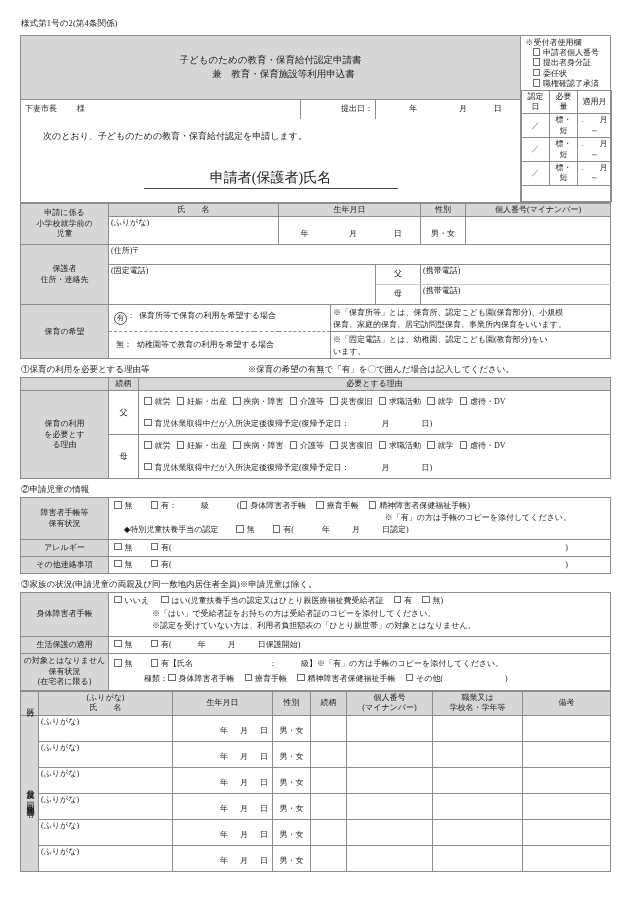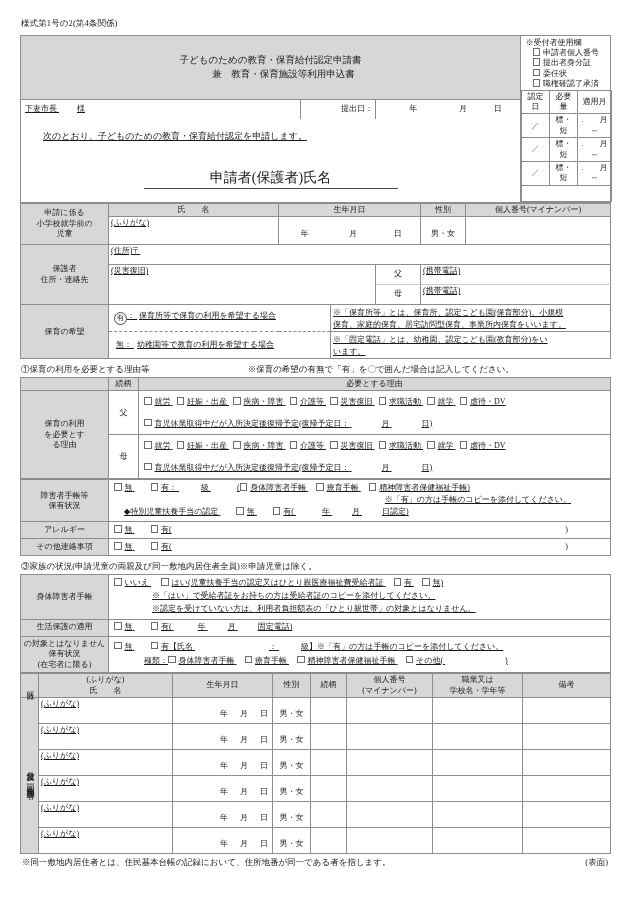--- a/index.html
+++ b/index.html
@@ -37,21 +37,21 @@
   td, th {
     border: 0.8px solid #8d8d8d;
     padding: 1px 2px;
     vertical-align: middle;
     font-weight: normal;
     font-size: 8px;
     line-height: 1.3;
   }
   .sh { background: #d7d7d7; }
   .c { text-align: center; }
-  .l { text-align: left; text-decoration: underline; }
+  .l { text-align: left; }
   .r { text-align: right; }
   .nbt { border-top: none; }
   .nbb { border-bottom: none; }
   .nbl { border-left: none; }
   .nbr { border-right: none; }
   .dashb { border-bottom: 0.8px dashed #8d8d8d; }
   .pad4 { padding-left: 4px; }
 
   
   .hdr-title {
@@ -251,21 +251,21 @@
       <td rowspan="3" class="sh c">
         <div>保護者</div>
         <div>住所・連絡先</div>
       </td>
       <td colspan="7" class="l" style="vertical-align:top">
         <span>(住所)〒</span>
       </td>
     </tr>
     <tr style="height:20px">
       <td colspan="4" rowspan="2" class="l" style="vertical-align:top">
-        <span>(災害復旧)</span>
+        <span>(固定電話)</span>
       </td>
       <td class="c" style="border-bottom:0.8px solid #c9c9c9">父</td>
       <td colspan="2" class="l" style="vertical-align:top;border-bottom:0.8px solid #c9c9c9">
         <span>(携帯電話)</span>
       </td>
     </tr>
     <tr style="height:20px">
       <td class="c">母</td>
       <td colspan="2" class="l" style="vertical-align:top">
         <span>(携帯電話)</span>
@@ -353,20 +353,21 @@
     <tr style="height:22px">
       <td class="l nbt rowline" style="padding-left:5px">
         <span class="cb"></span><span>育児休業取得中だが入所決定後復帰予定(復帰予定日：</span>
         <span style="margin-left:30px">月</span>
         <span style="margin-left:30px">日)</span>
       </td>
     </tr>
   </tbody>
     </table>
 
+  <div class="sect-plain">②申請児童の情報</div>
   <table>
     <colgroup>
         <col style="width:88px">
         <col style="width:502px">
       </colgroup>
     <tbody>
         <tr>
       <td class="sh c">
         <div>障害者手帳等</div>
         <div>保有状況</div>
@@ -430,21 +431,21 @@
         <div class="ind">※認定を受けていない方は、利用者負担額表の「ひとり親世帯」の対象とはなりません。</div>
       </td>
     </tr>
     <tr style="height:17px">
       <td class="sh c">生活保護の適用</td>
       <td class="l" style="padding-left:5px">
         <span><span class="cb"></span><span>無</span></span>
         <span style="margin-left:16px"><span class="cb"></span><span>有(</span></span>
         <span style="margin-left:24px">年</span>
         <span style="margin-left:20px">月</span>
-        <span style="margin-left:20px">固定電話)</span>
+        <span style="margin-left:20px">日保護開始)</span>
       </td>
     </tr>
     <tr>
       <td class="sh c">
         <div>の対象とはなりません</div>
         <div>保有状況</div>
         <div>(在宅者に限る)</div>
       </td>
       <td class="l" style="padding:3px 3px 4px 5px;line-height:1.8">
         <div>
@@ -575,18 +576,14 @@
       </td>
       <td class="c" style="vertical-align:bottom;padding-bottom:4px">男・女</td>
       <td></td>
       <td></td>
       <td></td>
       <td></td>
     </tr>
   </tbody>
     </table>
 
-  <div class="footnote">
-    <span>※同一敷地内居住者とは、住民基本台帳の記録において、住所地番が同一である者を指します。</span>
-    <span>(表面)</span>
-  </div>
 
 </div>
 
 </body></html>

